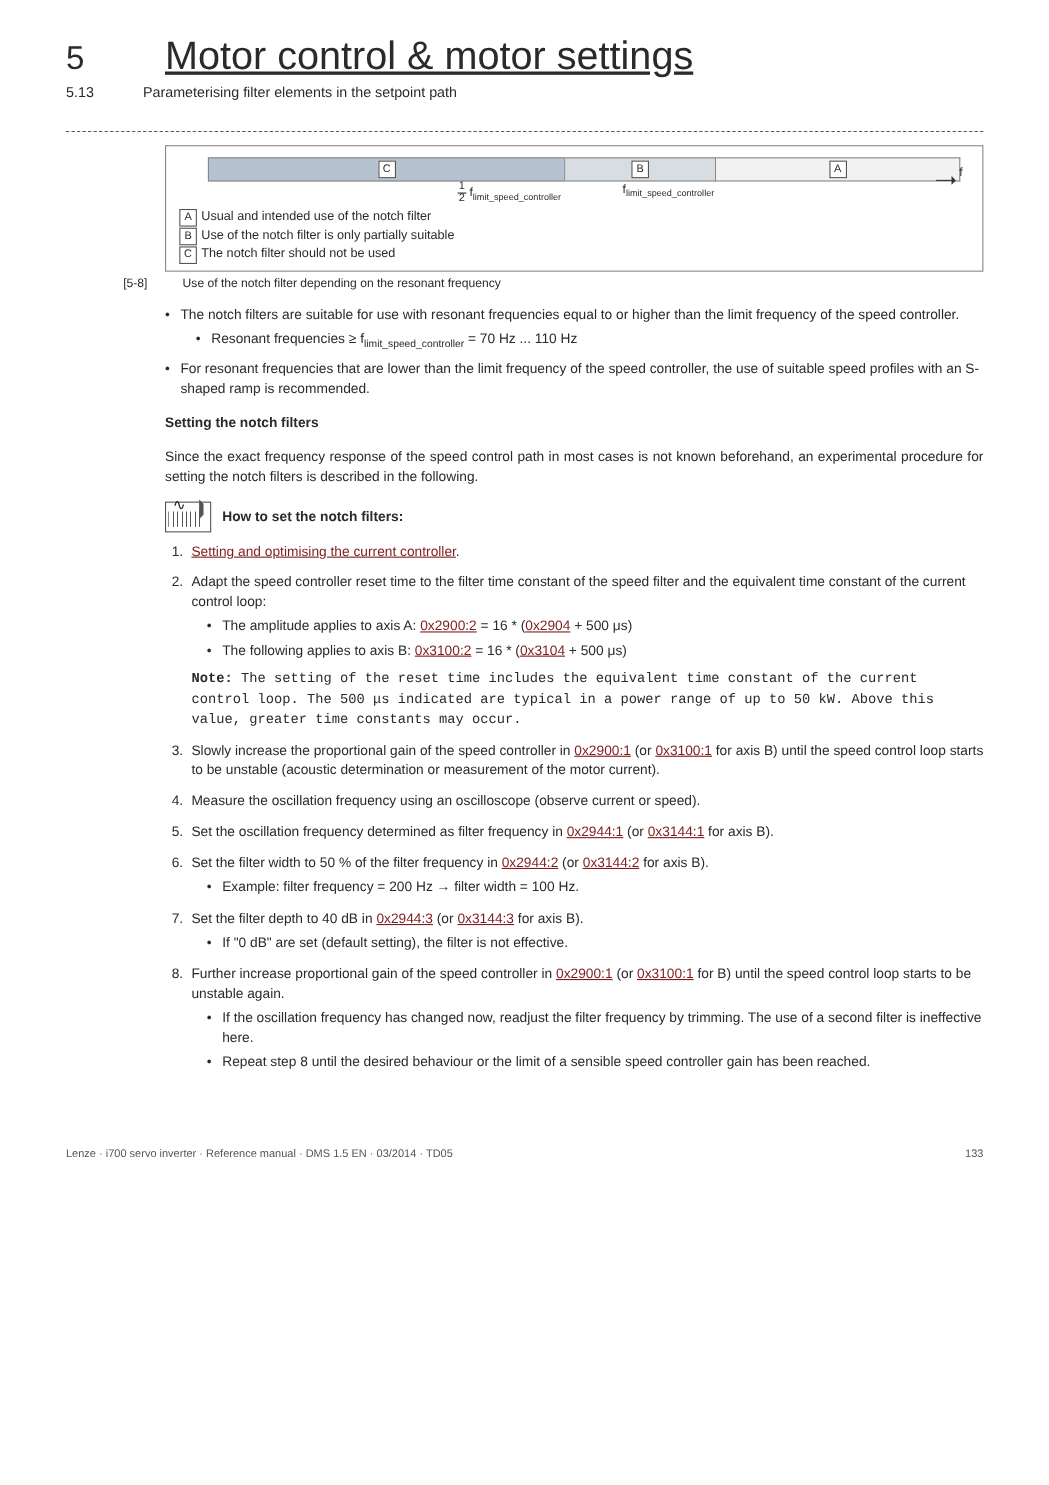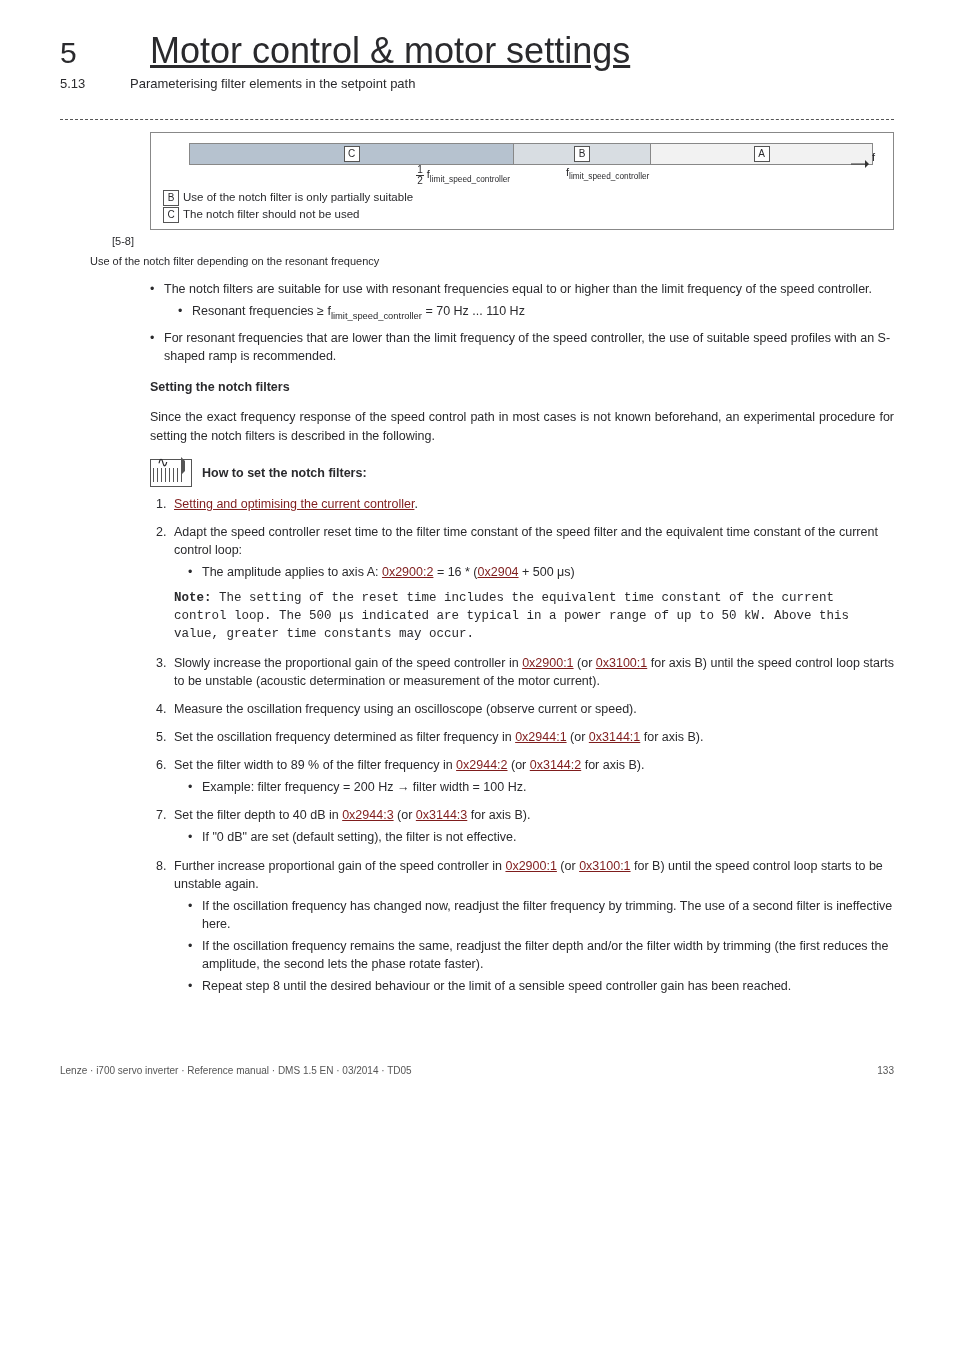--- a/index.html
+++ b/index.html
@@ -84,21 +84,21 @@
   .axis-row .f3 { flex:1.3; }
   .arrow-f {
     position:absolute; right:-2px; top:7px; font-size:11px;
   }
   .arrow-svg {
     position:absolute; right:4px; top:16px;
   }
   .legend { font-size:11.5px; margin-top:4px; }
   .legend .sqlabel { margin-right:4px; }
   .figcap {
-    display:flex; gap:4px; font-size:11px; margin-top:4px; margin-left:-60px;flex-direction:column;
+    display:flex; gap:32px; font-size:11px; margin-top:4px; margin-left:-60px;
   }
   .figcap .ref { width:44px; text-align:right; }
   ul.bullets { list-style:none; padding-left:0; margin:10px 0; }
   ul.bullets > li { position:relative; padding-left:14px; margin-bottom:6px; }
   ul.bullets > li::before { content:"•"; position:absolute; left:0; }
   ul.sub { list-style:none; padding-left:14px; margin:4px 0; }
   ul.sub > li { position:relative; padding-left:14px; margin-bottom:4px; }
   ul.sub > li::before { content:"•"; position:absolute; left:0; }
   .bold { font-weight:600; }
   .howto-row { display:flex; align-items:center; gap:10px; margin:14px 0 8px 0; }
@@ -170,20 +170,21 @@
         <div class="f1">
           <span class="frac"><span class="n">1</span><span class="d">2</span></span>
           <span>f</span><sub>limit_speed_controller</sub>
         </div>
         <div class="f2">
           <span>f</span><sub>limit_speed_controller</sub>
         </div>
         <div class="f3"></div>
       </div>
       <div class="legend">
+        <div><span class="sqlabel">A</span><span>Usual and intended use of the notch filter</span></div>
         <div><span class="sqlabel">B</span><span>Use of the notch filter is only partially suitable</span></div>
         <div><span class="sqlabel">C</span><span>The notch filter should not be used</span></div>
       </div>
     </div>
     <div class="figcap">
       <span class="ref">[5-8]</span>
       <span>Use of the notch filter depending on the resonant frequency</span>
     </div>
 
     <ul class="bullets">
@@ -211,47 +212,49 @@
     <ol class="steps">
       <li>
         <a class="link">Setting and optimising the current controller</a><span>.</span>
       </li>
       <li>
         <span>Adapt the speed controller reset time to the filter time constant of the speed filter and the equivalent time constant of the current control loop:</span>
         <ul class="sub">
           <li>
             <span>The amplitude applies to axis A: </span><a class="link">0x2900:2</a><span> = 16 * (</span><a class="link">0x2904</a><span> + 500 μs)</span>
           </li>
+          <li>
+            <span>The following applies to axis B: </span><a class="link">0x3100:2</a><span> = 16 * (</span><a class="link">0x3104</a><span> + 500 μs)</span>
+          </li>
         </ul>
         <p style="margin:8px 0 0 0;font-family:Liberation Mono, monospace;"><span class="bold">Note:</span><span> The setting of the reset time includes the equivalent time constant of the current control loop. The 500 μs indicated are typical in a power range of up to 50 kW. Above this value, greater time constants may occur.</span></p>
       </li>
       <li>
         <span>Slowly increase the proportional gain of the speed controller in </span><a class="link">0x2900:1</a><span> (or </span><a class="link">0x3100:1</a><span> for axis B) until the speed control loop starts to be unstable (acoustic determination or measurement of the motor current).</span>
       </li>
       <li>Measure the oscillation frequency using an oscilloscope (observe current or speed).</li>
       <li>
         <span>Set the oscillation frequency determined as filter frequency in </span><a class="link">0x2944:1</a><span> (or </span><a class="link">0x3144:1</a><span> for axis B).</span>
       </li>
       <li>
-        <span>Set the filter width to 89 % of the filter frequency in </span><a class="link">0x2944:2</a><span> (or </span><a class="link">0x3144:2</a><span> for axis B).</span>
+        <span>Set the filter width to 50 % of the filter frequency in </span><a class="link">0x2944:2</a><span> (or </span><a class="link">0x3144:2</a><span> for axis B).</span>
         <ul class="sub">
             <li>Example: filter frequency = 200 Hz → filter width = 100 Hz.</li>
           </ul>
       </li>
       <li>
         <span>Set the filter depth to 40 dB in </span><a class="link">0x2944:3</a><span> (or </span><a class="link">0x3144:3</a><span> for axis B).</span>
         <ul class="sub">
             <li>If "0 dB" are set (default setting), the filter is not effective.</li>
           </ul>
       </li>
       <li>
         <span>Further increase proportional gain of the speed controller in </span><a class="link">0x2900:1</a><span> (or </span><a class="link">0x3100:1</a><span> for B) until the speed control loop starts to be unstable again.</span>
         <ul class="sub">
           <li>If the oscillation frequency has changed now, readjust the filter frequency by trimming. The use of a second filter is ineffective here.</li>
-          <li>If the oscillation frequency remains the same, readjust the filter depth and/or the filter width by trimming (the first reduces the amplitude, the second lets the phase rotate faster).</li>
           <li>Repeat step 8 until the desired behaviour or the limit of a sensible speed controller gain has been reached.</li>
         </ul>
       </li>
     </ol>
   </div>
 </div>
 
 <div class="footer">
   <span>Lenze · i700 servo inverter · Reference manual · DMS 1.5 EN · 03/2014 · TD05</span>
   <span>133</span>

